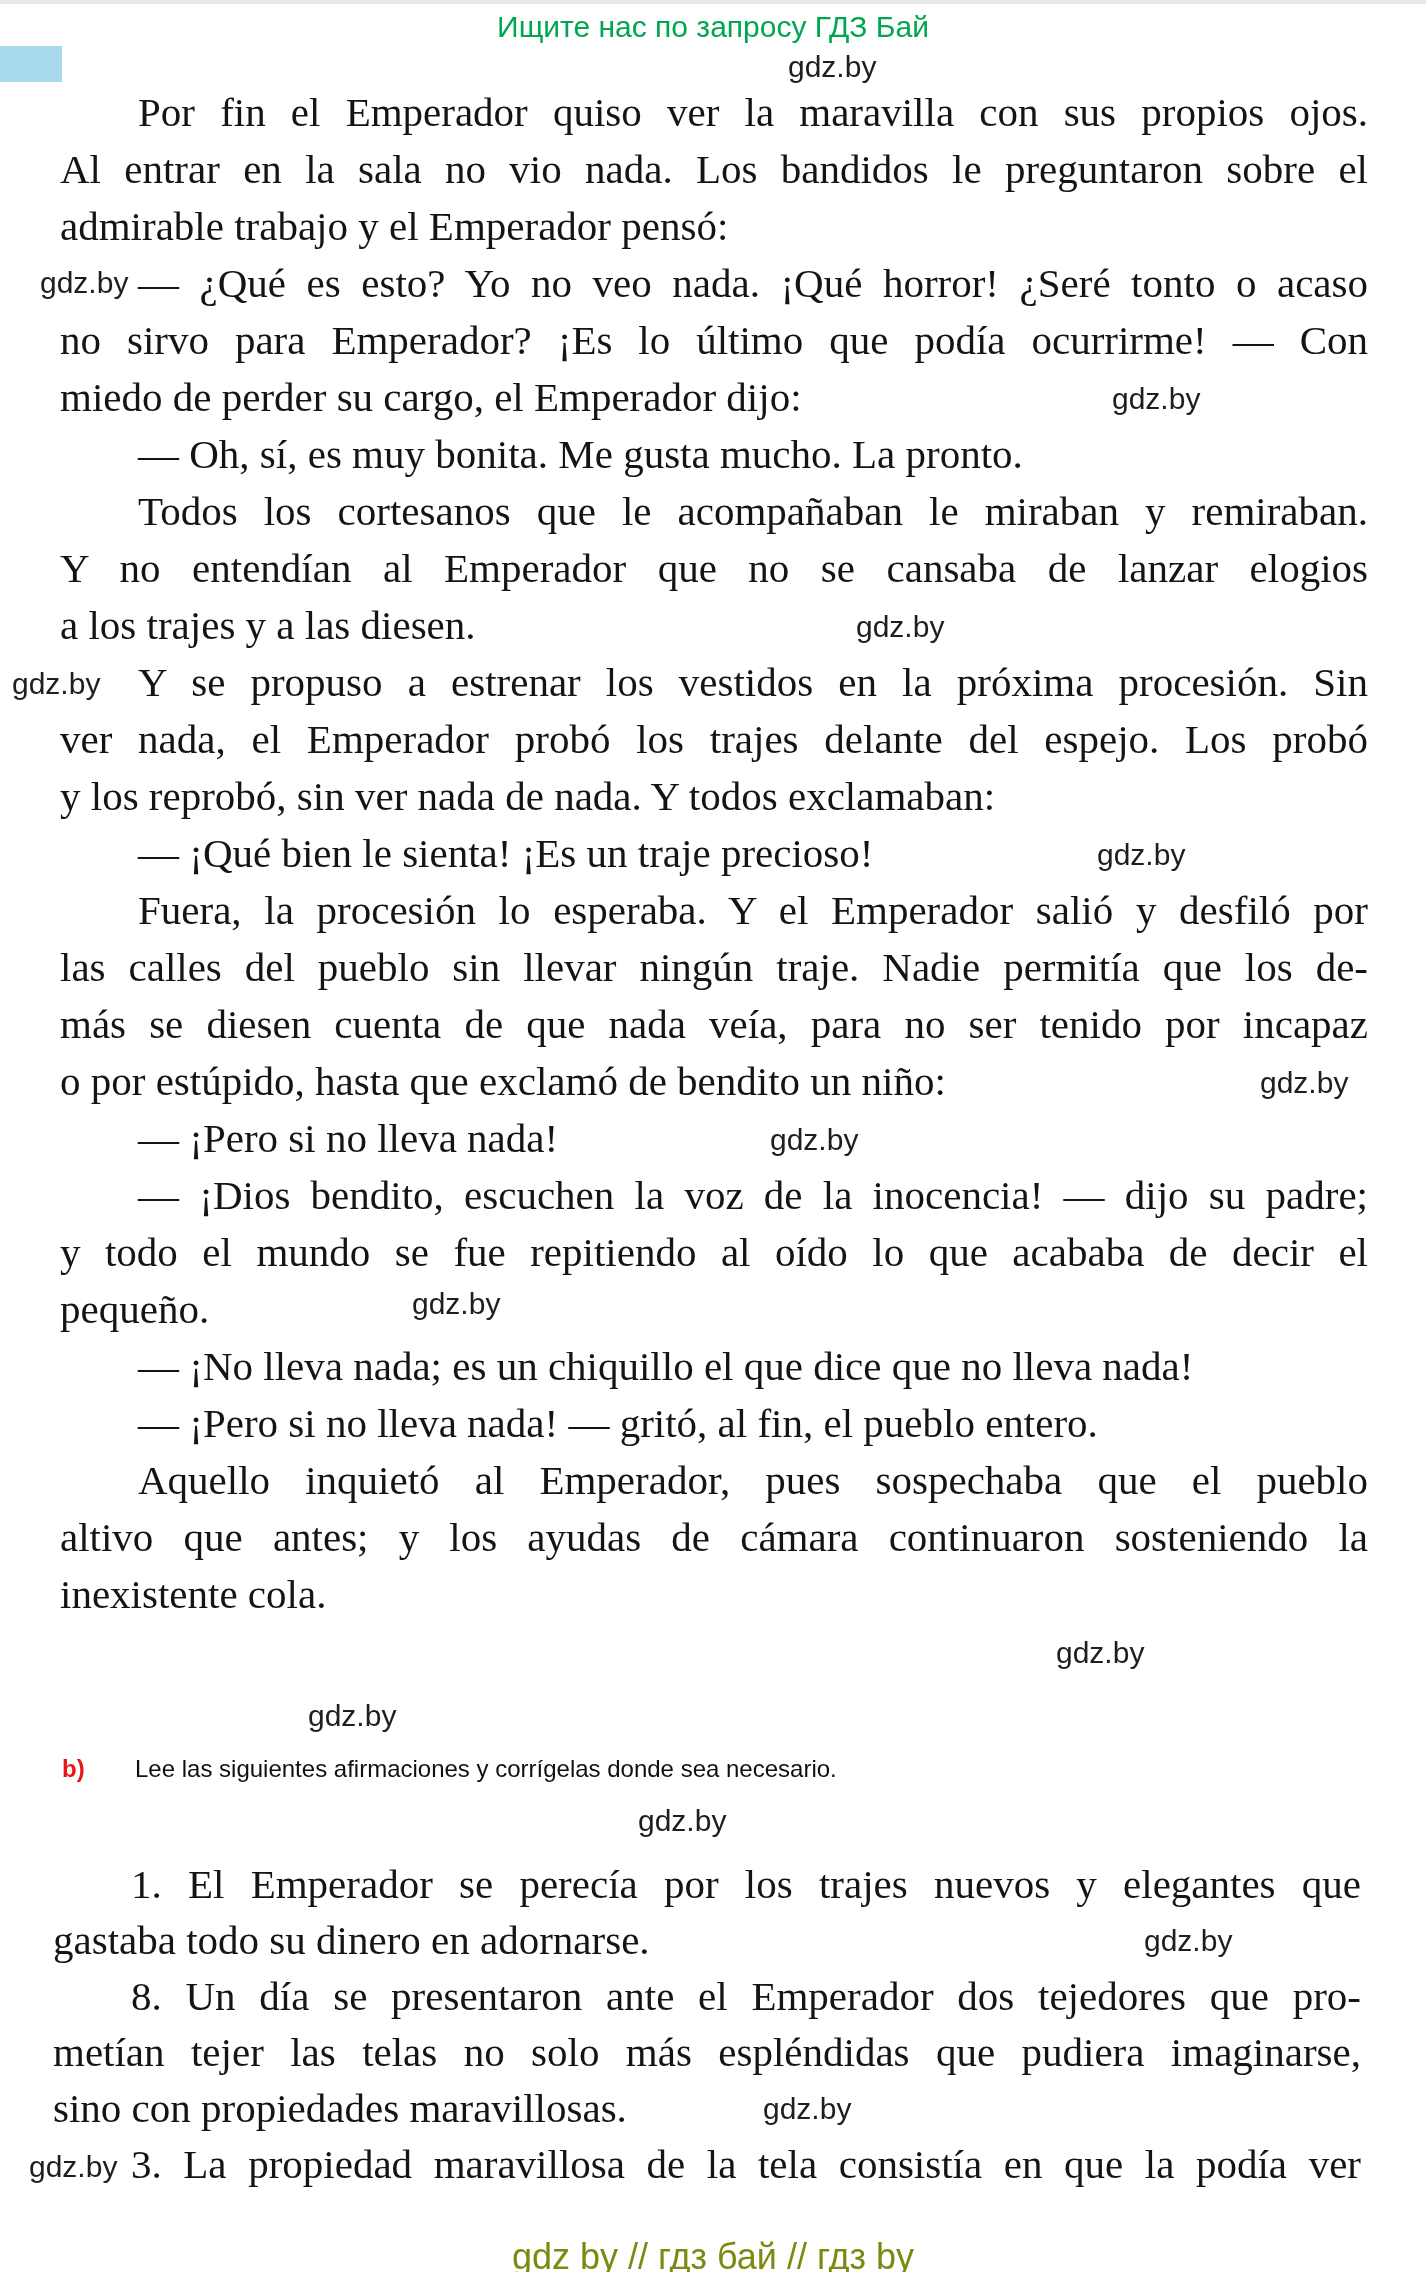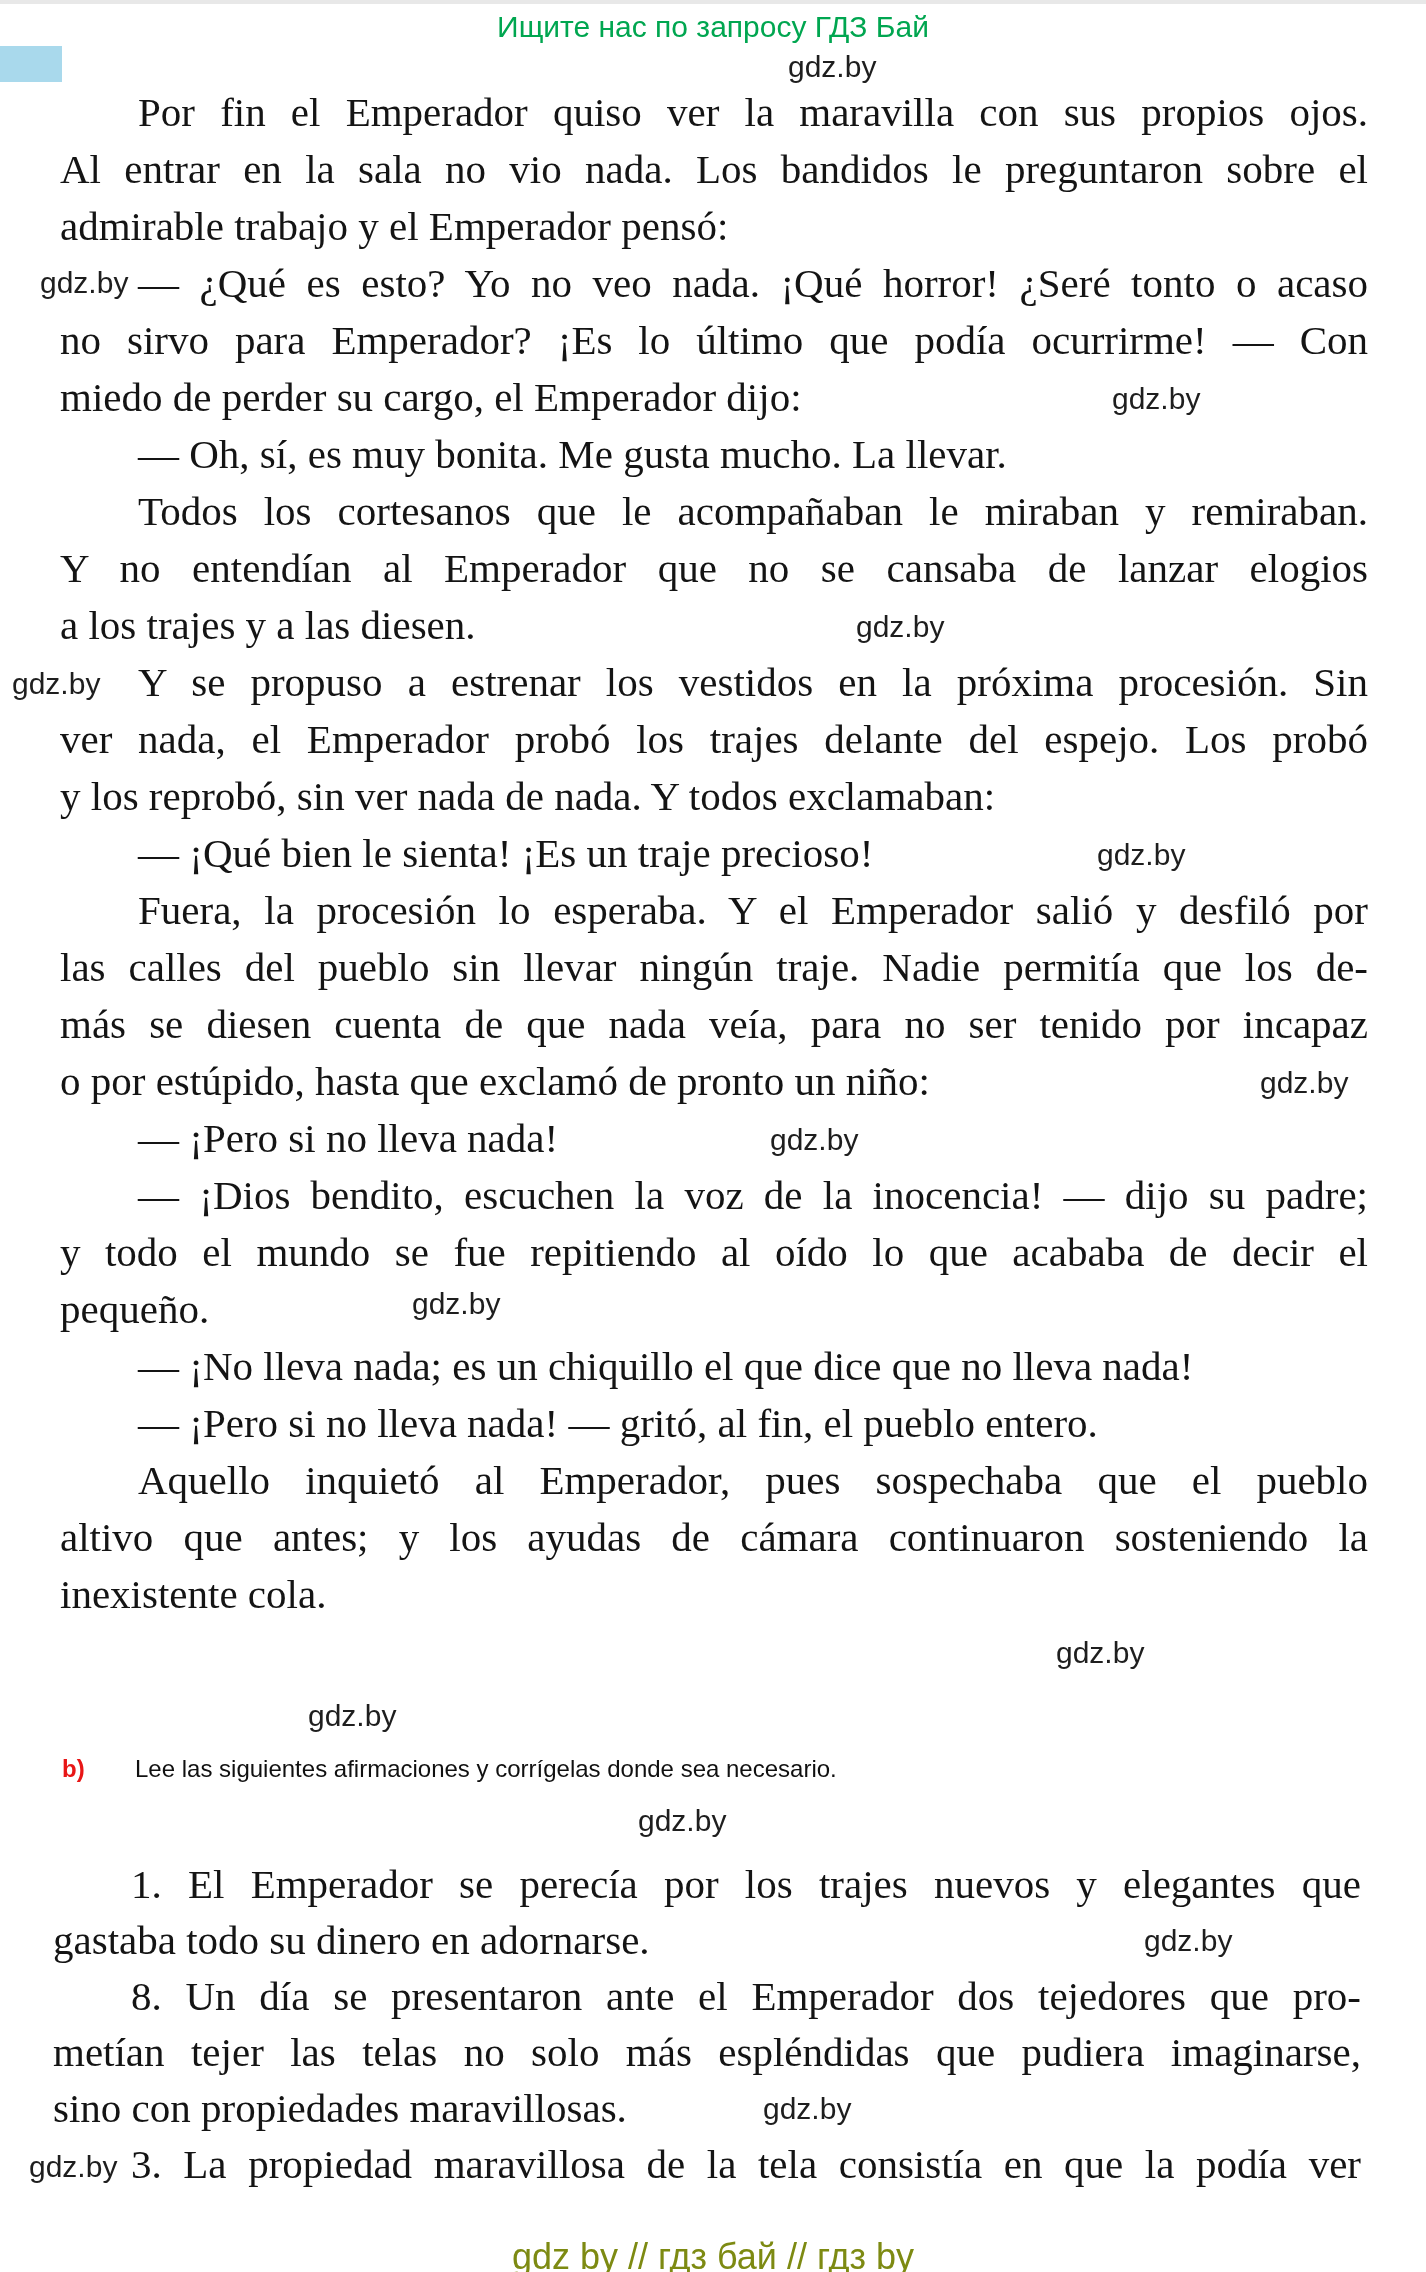--- a/index.html
+++ b/index.html
@@ -72,32 +72,32 @@
 
   <div class="header-wm">gdz.by</div>
 
   <div class="story" id="story">
       <div class="line fill indent">Por fin el Emperador quiso ver la maravilla con sus propios ojos.</div>
       <div class="line fill">Al entrar en la sala no vio nada. Los bandidos le preguntaron sobre el</div>
       <div class="line">admirable trabajo y el Emperador pensó:</div>
       <div class="line fill indent">— ¿Qué es esto? Yo no veo nada. ¡Qué horror! ¿Seré tonto o acaso</div>
       <div class="line fill">no sirvo para Emperador? ¡Es lo último que podía ocurrirme! — Con</div>
       <div class="line">miedo de perder su cargo, el Emperador dijo:</div>
-      <div class="line indent">— Oh, sí, es muy bonita. Me gusta mucho. La llevar.</div>
+      <div class="line indent">— Oh, sí, es muy bonita. Me gusta mucho. La pronto.</div>
       <div class="line fill indent">Todos los cortesanos que le acompañaban le miraban y remiraban.</div>
       <div class="line fill">Y no entendían al Emperador que no se cansaba de lanzar elogios</div>
       <div class="line">a los trajes y a las diesen.</div>
       <div class="line fill indent">Y se propuso a estrenar los vestidos en la próxima procesión. Sin</div>
       <div class="line fill">ver nada, el Emperador probó los trajes delante del espejo. Los probó</div>
       <div class="line">y los reprobó, sin ver nada de nada. Y todos exclamaban:</div>
       <div class="line indent">— ¡Qué bien le sienta! ¡Es un traje precioso!</div>
       <div class="line fill indent">Fuera, la procesión lo esperaba. Y el Emperador salió y desfiló por</div>
       <div class="line fill">las calles del pueblo sin llevar ningún traje. Nadie permitía que los de-</div>
       <div class="line fill">más se diesen cuenta de que nada veía, para no ser tenido por incapaz</div>
-      <div class="line">o por estúpido, hasta que exclamó de pronto un niño:</div>
+      <div class="line">o por estúpido, hasta que exclamó de bendito un niño:</div>
       <div class="line indent">— ¡Pero si no lleva nada!</div>
       <div class="line fill indent">— ¡Dios bendito, escuchen la voz de la inocencia! — dijo su padre;</div>
       <div class="line fill">y todo el mundo se fue repitiendo al oído lo que acababa de decir el</div>
       <div class="line">pequeño.</div>
       <div class="line indent">— ¡No lleva nada; es un chiquillo el que dice que no lleva nada!</div>
       <div class="line indent">— ¡Pero si no lleva nada! — gritó, al fin, el pueblo entero.</div>
       <div class="line fill indent">Aquello inquietó al Emperador, pues sospechaba que el pueblo</div>
       <div class="line fill">altivo que antes; y los ayudas de cámara continuaron sosteniendo la</div>
       <div class="line">inexistente cola.</div>
     </div>

